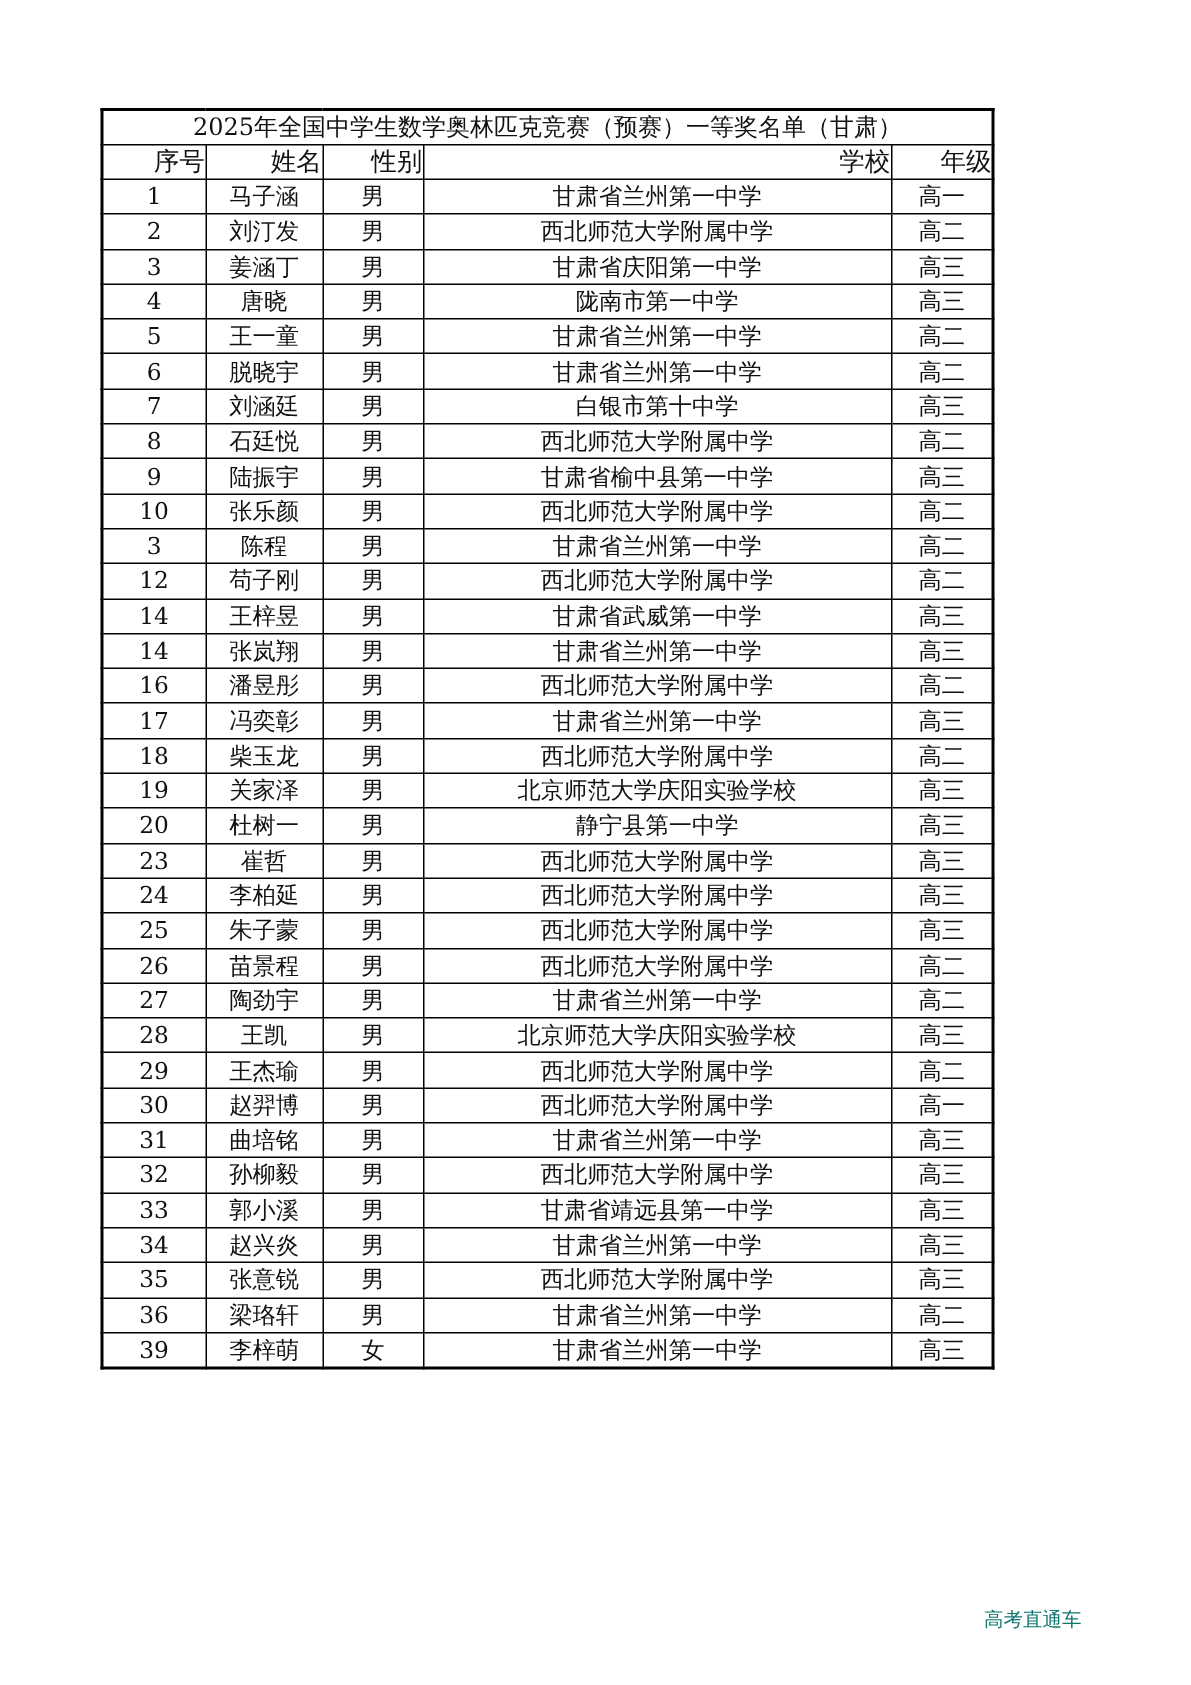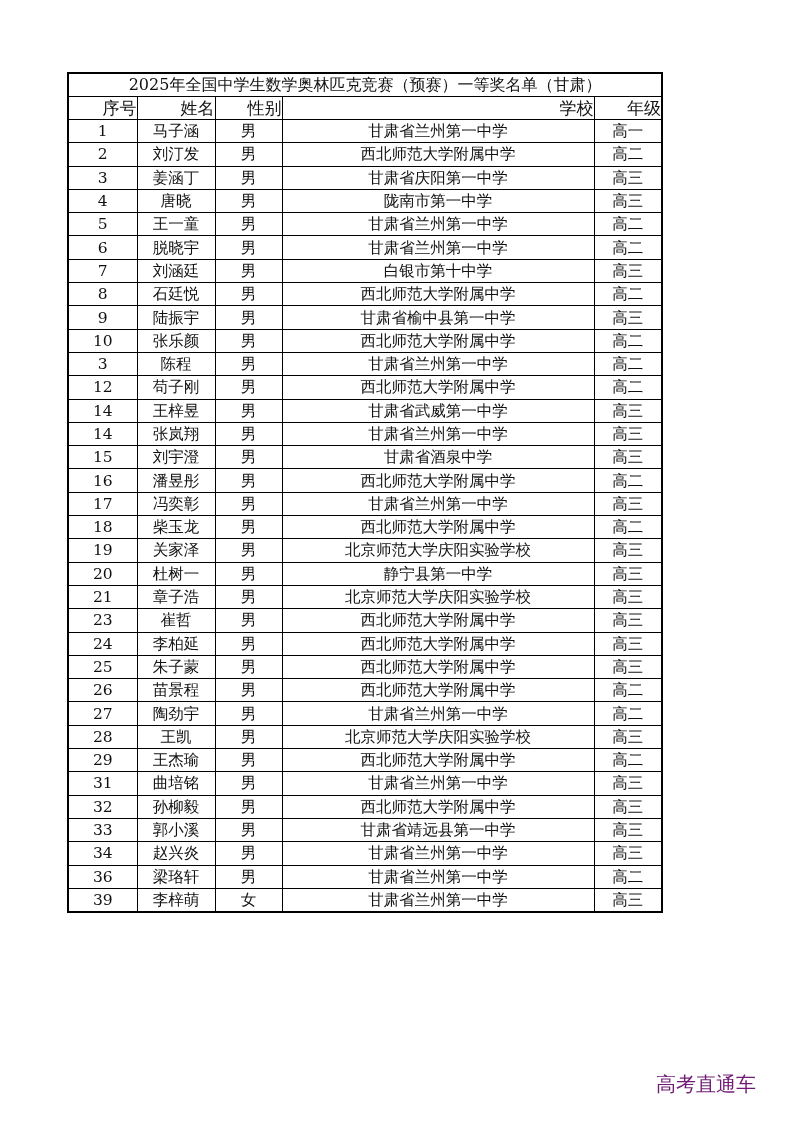--- a/index.html
+++ b/index.html
@@ -57,22 +57,22 @@
     col.c-idx { width: 69px; }
     col.c-name { width: 78px; }
     col.c-gender { width: 67px; }
     col.c-school { width: 312px; }
     col.c-grade { width: 68px; }
     .watermark {
       position: absolute;
       left: 656px;
       top: 1071px;
       font-family: "DejaVu Sans", "Liberation Sans", sans-serif;
-      font-size: 20px;
-      color: #701a75;
+      font-size: 13px;
+      color: #0f766e;
       letter-spacing: 0px;
     }
   </style>
 </head>
 <body>
 
 <div class="sheet">
   <table class="outer">
     <colgroup>
       <col class="c-idx">
@@ -186,27 +186,20 @@
           <td class="data-cell">高三</td>
         </tr>
         <tr>
           <td class="data-cell">14</td>
           <td class="data-cell">张岚翔</td>
           <td class="data-cell">男</td>
           <td class="data-cell">甘肃省兰州第一中学</td>
           <td class="data-cell">高三</td>
         </tr>
         <tr>
-          <td class="data-cell">15</td>
-          <td class="data-cell">刘宇澄</td>
-          <td class="data-cell">男</td>
-          <td class="data-cell">甘肃省酒泉中学</td>
-          <td class="data-cell">高三</td>
-        </tr>
-        <tr>
           <td class="data-cell">16</td>
           <td class="data-cell">潘昱彤</td>
           <td class="data-cell">男</td>
           <td class="data-cell">西北师范大学附属中学</td>
           <td class="data-cell">高二</td>
         </tr>
         <tr>
           <td class="data-cell">17</td>
           <td class="data-cell">冯奕彰</td>
           <td class="data-cell">男</td>
@@ -228,27 +221,20 @@
           <td class="data-cell">高三</td>
         </tr>
         <tr>
           <td class="data-cell">20</td>
           <td class="data-cell">杜树一</td>
           <td class="data-cell">男</td>
           <td class="data-cell">静宁县第一中学</td>
           <td class="data-cell">高三</td>
         </tr>
         <tr>
-          <td class="data-cell">21</td>
-          <td class="data-cell">章子浩</td>
-          <td class="data-cell">男</td>
-          <td class="data-cell">北京师范大学庆阳实验学校</td>
-          <td class="data-cell">高三</td>
-        </tr>
-        <tr>
           <td class="data-cell">23</td>
           <td class="data-cell">崔哲</td>
           <td class="data-cell">男</td>
           <td class="data-cell">西北师范大学附属中学</td>
           <td class="data-cell">高三</td>
         </tr>
         <tr>
           <td class="data-cell">24</td>
           <td class="data-cell">李柏延</td>
           <td class="data-cell">男</td>
@@ -284,20 +270,27 @@
           <td class="data-cell">高三</td>
         </tr>
         <tr>
           <td class="data-cell">29</td>
           <td class="data-cell">王杰瑜</td>
           <td class="data-cell">男</td>
           <td class="data-cell">西北师范大学附属中学</td>
           <td class="data-cell">高二</td>
         </tr>
         <tr>
+          <td class="data-cell">30</td>
+          <td class="data-cell">赵羿博</td>
+          <td class="data-cell">男</td>
+          <td class="data-cell">西北师范大学附属中学</td>
+          <td class="data-cell">高一</td>
+        </tr>
+        <tr>
           <td class="data-cell">31</td>
           <td class="data-cell">曲培铭</td>
           <td class="data-cell">男</td>
           <td class="data-cell">甘肃省兰州第一中学</td>
           <td class="data-cell">高三</td>
         </tr>
         <tr>
           <td class="data-cell">32</td>
           <td class="data-cell">孙柳毅</td>
           <td class="data-cell">男</td>
@@ -309,20 +302,27 @@
           <td class="data-cell">郭小溪</td>
           <td class="data-cell">男</td>
           <td class="data-cell">甘肃省靖远县第一中学</td>
           <td class="data-cell">高三</td>
         </tr>
         <tr>
           <td class="data-cell">34</td>
           <td class="data-cell">赵兴炎</td>
           <td class="data-cell">男</td>
           <td class="data-cell">甘肃省兰州第一中学</td>
+          <td class="data-cell">高三</td>
+        </tr>
+        <tr>
+          <td class="data-cell">35</td>
+          <td class="data-cell">张意锐</td>
+          <td class="data-cell">男</td>
+          <td class="data-cell">西北师范大学附属中学</td>
           <td class="data-cell">高三</td>
         </tr>
         <tr>
           <td class="data-cell">36</td>
           <td class="data-cell">梁珞轩</td>
           <td class="data-cell">男</td>
           <td class="data-cell">甘肃省兰州第一中学</td>
           <td class="data-cell">高二</td>
         </tr>
         <tr>

